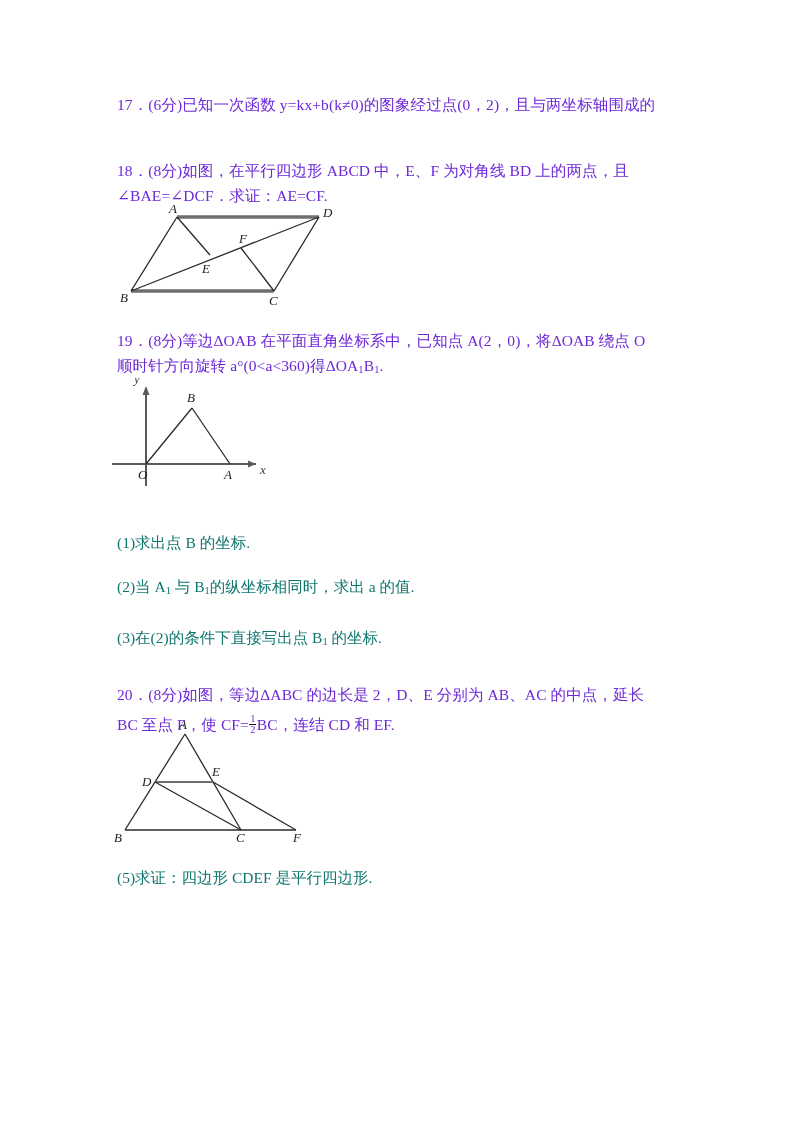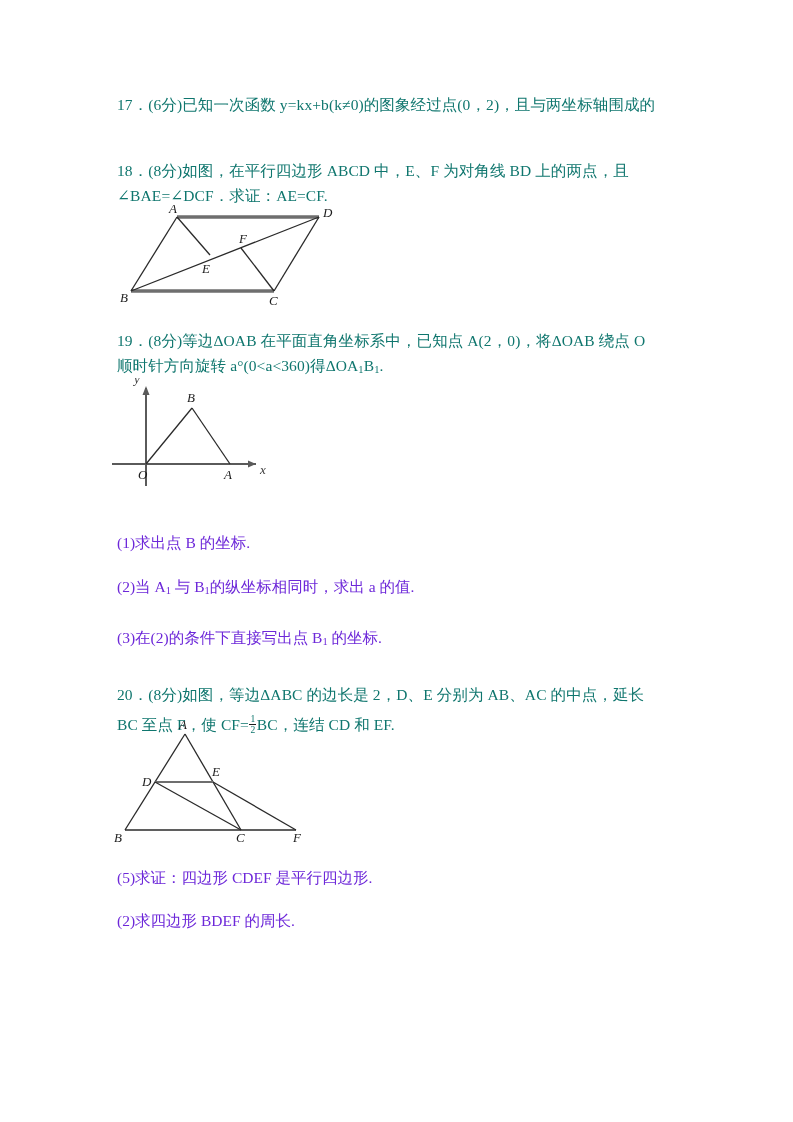--- a/index.html
+++ b/index.html
@@ -23,32 +23,32 @@
     background: #ffffff;
   }
   .qblock {
     position: absolute;
     left: 117px;
     width: 566px;
     font-size: 15.5px;
     line-height: 25px;
     letter-spacing: 0.1px;
     text-align: justify;
-    color: #0f766e;
+    color: #6d28d9;
   }
   .qtext {
     display: block;
   }
   .sub-q {
     position: absolute;
     left: 117px;
     width: 560px;
     font-size: 15.5px;
     line-height: 25px;
-    color: #6d28d9;
+    color: #0f766e;
   }
   sub {
     font-size: 0.68em;
     vertical-align: -0.22em;
   }
   .frac {
     display: inline-block;
     vertical-align: -0.42em;
     text-align: center;
     font-size: 0.62em;
@@ -178,17 +178,14 @@
       <text class="fig-label" x="123" y="124">C</text>
       <text class="fig-label" x="29" y="68">D</text>
       <text class="fig-label" x="99" y="58">E</text>
       <text class="fig-label" x="180" y="124">F</text>
     </svg>
   </div>
 
   <div class="sub-q" style="top:865px;">
     <span>(5)求证：四边形 CDEF 是平行四边形.</span>
   </div>
-  <div class="sub-q" style="top:908px;">
-    <span>(2)求四边形 BDEF 的周长.</span>
-  </div>
 
 </div>
 
 </body></html>

